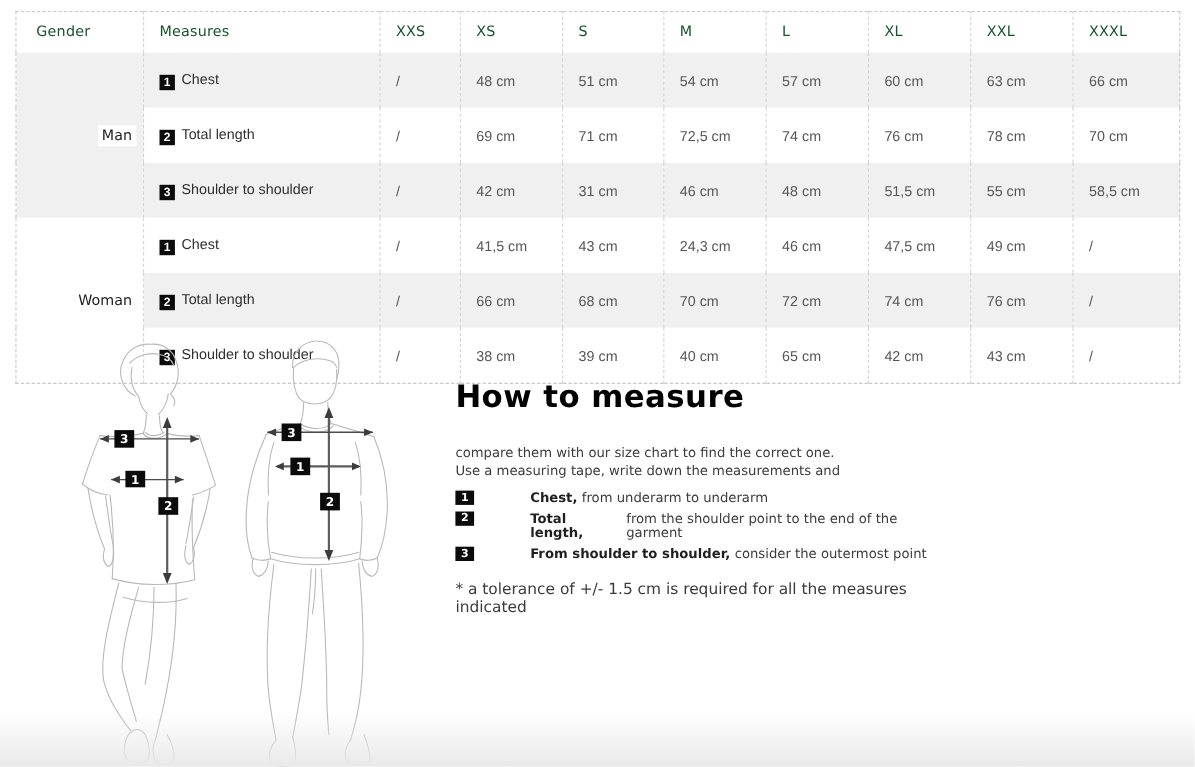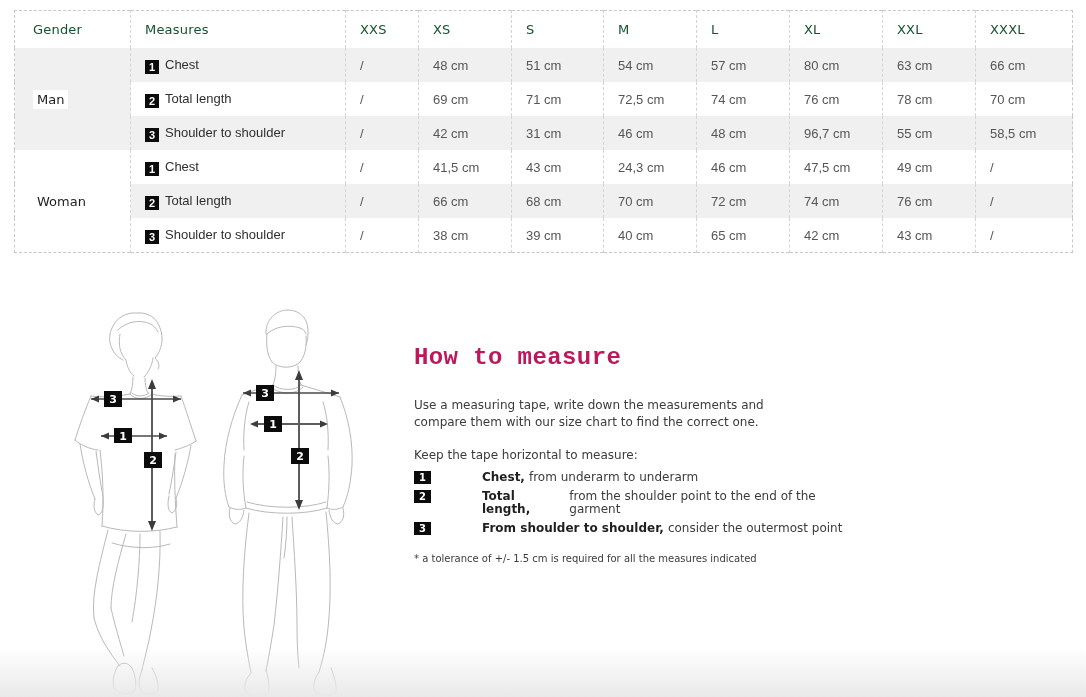--- a/index.html
+++ b/index.html
@@ -15,61 +15,61 @@
     border:1px dashed #c8c8c8;
   }
   .size-table th{
     height:37px;text-align:left;padding:0 6px 0 14px;
     font-family:"DejaVu Sans",sans-serif;font-weight:500;font-size:13px;
     color:#14532d;letter-spacing:.2px;border-left:1px dashed #d4d4d4;
     background:#ffffff;white-space:nowrap;
   }
   .size-table th:first-child{border-left:none;padding-left:18px;}
   .size-table td{
-    height:34px;padding:0 6px 0 14px;font-size:13px;color:#565656;
+    height:50px;padding:0 6px 0 14px;font-size:13px;color:#565656;
     border-left:1px dashed #d4d4d4;background:#ffffff;white-space:nowrap;
     font-family:"Liberation Sans",sans-serif;
     margin-top:24px;
   }
   tr.stripe td{background:#f0f0f0;}
-  td.gender{border-left:none;padding-left:18px;vertical-align:middle;}
+  td.gender{border-left:none;padding-left:18px;vertical-align:middle;text-align:right;}
   td.gender .gender-label{
     background:#ffffff;padding:2px 4px;
     font-family:"DejaVu Sans",sans-serif;font-size:13px;color:#1d1d1d;
   }
   td.measure .mlabel{color:#2f2f2f;}
   .badge{
     display:inline-block;min-width:14px;height:14px;line-height:14px;
     background:#0b0b0b;color:#ffffff;font-size:11px;font-weight:bold;
     text-align:center;margin-right:6px;vertical-align:-2px;
   }
 
   
   .howto{
     position:absolute;left:414px;top:344px;width:450px;
     font-family:"DejaVu Sans",sans-serif;color:#3b3b3b;
   }
   .howto h1{
-    margin:0;font-size:24px;font-weight:bold;letter-spacing:.4px;color:#be185d;font-family:Liberation Mono, monospace;
+    margin:0;font-size:28px;font-weight:bold;letter-spacing:.4px;color:#000000;
   }
   .howto .intro{margin-top:26px;font-size:12px;line-height:17px;}
   .howto .keep{margin-top:17px;font-size:12px;}
   .howto .steps{margin-top:9px;}
   .howto .step{
     display:flex;align-items:flex-start;margin-bottom:6px;
     font-size:12px;line-height:13px;
   }
   .howto .step .badge2{
     flex:0 0 17px;height:13px;line-height:13px;background:#0b0b0b;
     color:#fff;font-weight:bold;font-size:10px;text-align:center;
     margin-right:11px;
   }
   .howto .step .bold{font-weight:bold;color:#1f1f1f;margin-left:40px;}
   .howto .step .rest{margin-left:4px;}
-  .howto .note{margin-top:18px;font-size:10px;}
+  .howto .note{margin-top:18px;font-size:14px;}
 
   
   .figures-svg{position:absolute;left:60px;top:300px;}
   .sketch{stroke:#b9b9b9;fill:none;stroke-width:1;stroke-linecap:round;stroke-linejoin:round;}
   .arrow{stroke:#4a4a4a;stroke-width:1.3;fill:none;}
   .arrow2{stroke:#5c5c5c;stroke-width:2;fill:none;}
   .ah{fill:#3c3c3c;stroke:none;}
   .mbox{fill:#0b0b0b;stroke:none;}
   .mtext{fill:#ffffff;font-family:"DejaVu Sans",sans-serif;font-size:11px;font-weight:bold;text-anchor:middle;}
 
@@ -112,21 +112,21 @@
   </thead>
   <tbody>
       <tr class="stripe">
         <td class="gender" rowspan="3"><span class="gender-label">Man</span></td>
         <td class="measure"><span class="badge">1</span><span class="mlabel">Chest</span></td>
         <td class="value">/</td>
         <td class="value">48 cm</td>
         <td class="value">51 cm</td>
         <td class="value">54 cm</td>
         <td class="value">57 cm</td>
-        <td class="value">80 cm</td>
+        <td class="value">60 cm</td>
         <td class="value">63 cm</td>
         <td class="value">66 cm</td>
       </tr>
       <tr>
         <td class="measure"><span class="badge">2</span><span class="mlabel">Total length</span></td>
         <td class="value">/</td>
         <td class="value">69 cm</td>
         <td class="value">71 cm</td>
         <td class="value">72,5 cm</td>
         <td class="value">74 cm</td>
@@ -134,21 +134,21 @@
         <td class="value">78 cm</td>
         <td class="value">70 cm</td>
       </tr>
       <tr class="stripe">
         <td class="measure"><span class="badge">3</span><span class="mlabel">Shoulder to shoulder</span></td>
         <td class="value">/</td>
         <td class="value">42 cm</td>
         <td class="value">31 cm</td>
         <td class="value">46 cm</td>
         <td class="value">48 cm</td>
-        <td class="value">96,7 cm</td>
+        <td class="value">51,5 cm</td>
         <td class="value">55 cm</td>
         <td class="value">58,5 cm</td>
       </tr>
       <tr>
         <td class="gender" rowspan="3"><span class="gender-label">Woman</span></td>
         <td class="measure"><span class="badge">1</span><span class="mlabel">Chest</span></td>
         <td class="value">/</td>
         <td class="value">41,5 cm</td>
         <td class="value">43 cm</td>
         <td class="value">24,3 cm</td>
@@ -315,25 +315,24 @@
     </g>
     <rect class="mbox" x="231" y="148" width="18" height="16"></rect>
     <text class="mtext" x="240" y="160">2</text>
   </g>
 </svg>
 
 <div class="howto">
   <h1>How to measure</h1>
 
   <div class="intro">
+    <div>compare them with our size chart to find the correct one.</div>
     <div>Use a measuring tape, write down the measurements and</div>
-    <div>compare them with our size chart to find the correct one.</div>
   </div>
 
-  <div class="keep">Keep the tape horizontal to measure:</div>
 
   <div class="steps">
     <div class="step">
       <span class="badge2">1</span>
       <span class="bold">Chest,</span>
       <span class="rest">from underarm to underarm</span>
     </div>
     <div class="step">
       <span class="badge2">2</span>
       <span class="bold">Total length,</span>

